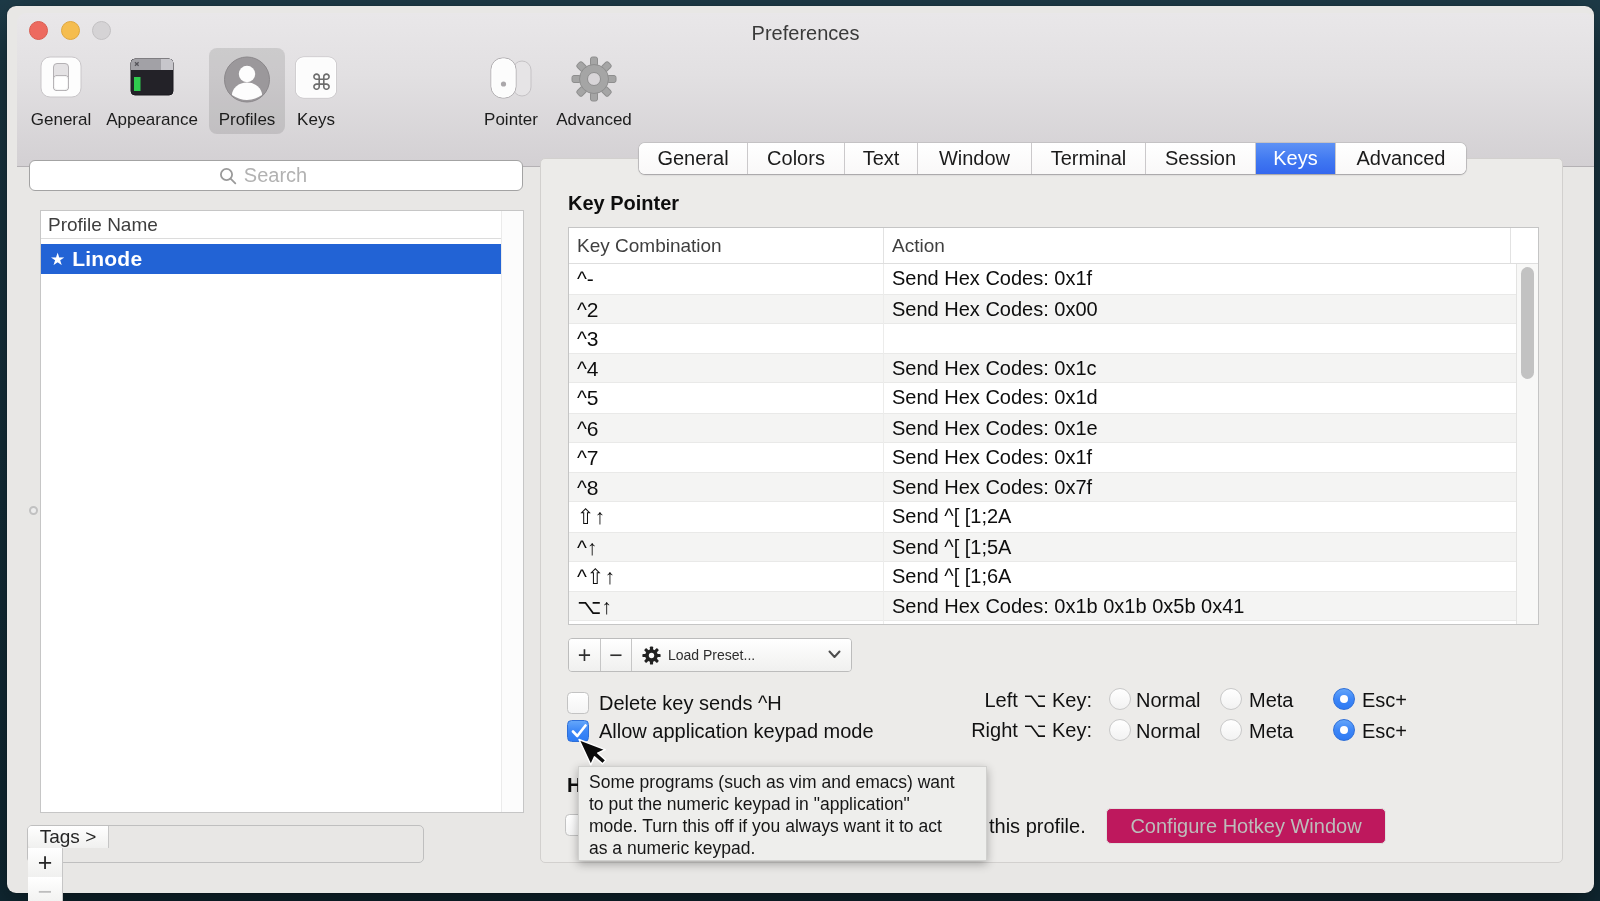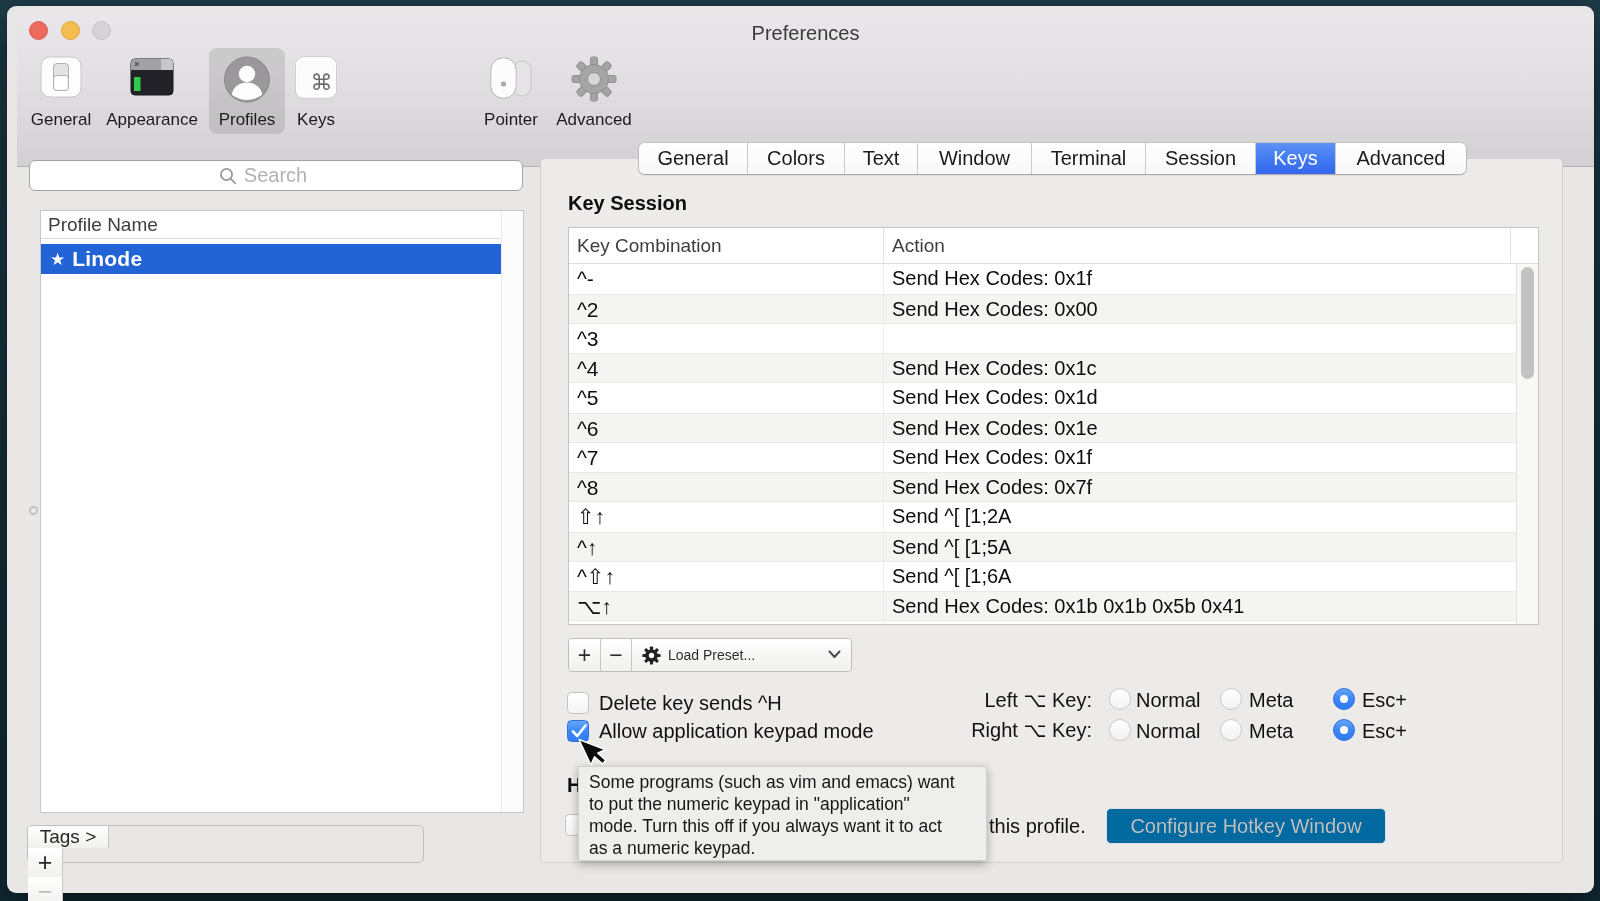--- a/index.html
+++ b/index.html
@@ -173,21 +173,21 @@
   .radio.selected::after {
     content:""; position:absolute; left:6px; top:6px; width:8px; height:8px;
     border-radius:50%; background:#fff;
   }
   .grp-label { position:absolute; font-size:20px; color:#111; line-height:22px; text-align:right; }
   .hotkey-h { position:absolute; left:560px; top:768px; font-size:20px; font-weight:bold; color:#0e0e0e; }
   .hk-checkbox { left:558px; top:808px; }
   .hk-text { position:absolute; left:982px; top:809px; font-size:20px; color:#111; line-height:22px; }
   .hk-button {
     position:absolute; left:1099px; top:802px; width:280px; height:36px;
-    border-radius:5px; background:#0369a1; border:1px solid #e0e0de;
+    border-radius:5px; background:#be185d; border:1px solid #e0e0de;
     font-size:20px; color:#bdbdbb; display:flex; align-items:center; justify-content:center;
   }
   
   .tooltip {
     position:absolute; left:571px; top:760px; width:409px; height:95px;
     background:#eeeeec; border:1px solid #d0d0ce;
     box-shadow:0 3px 9px rgba(0,0,0,.3);
     padding:4px 0 0 10px; font-size:17.5px; line-height:22px; color:#161616;
   }
   .cursor-arrow { position:absolute; left:565px; top:727px; }
@@ -343,21 +343,21 @@
     <div class="tab" style="width:109px;">General</div>
     <div class="tab" style="width:97px;">Colors</div>
     <div class="tab" style="width:73px;">Text</div>
     <div class="tab" style="width:114px;">Window</div>
     <div class="tab" style="width:114px;">Terminal</div>
     <div class="tab" style="width:110px;">Session</div>
     <div class="tab selected" style="width:80px;">Keys</div>
     <div class="tab" style="width:130px;">Advanced</div>
   </div>
 
-  <div class="pane-heading">Key Session</div>
+  <div class="pane-heading">Key Pointer</div>
 
   <div class="km-table">
     <div class="km-header">
       <span class="h1">Key Combination</span>
       <span class="h2">Action</span>
       <div class="hdiv1"></div>
       <div class="hdiv2"></div>
     </div>
     <div class="km-rows">
       <div class="km-row">

